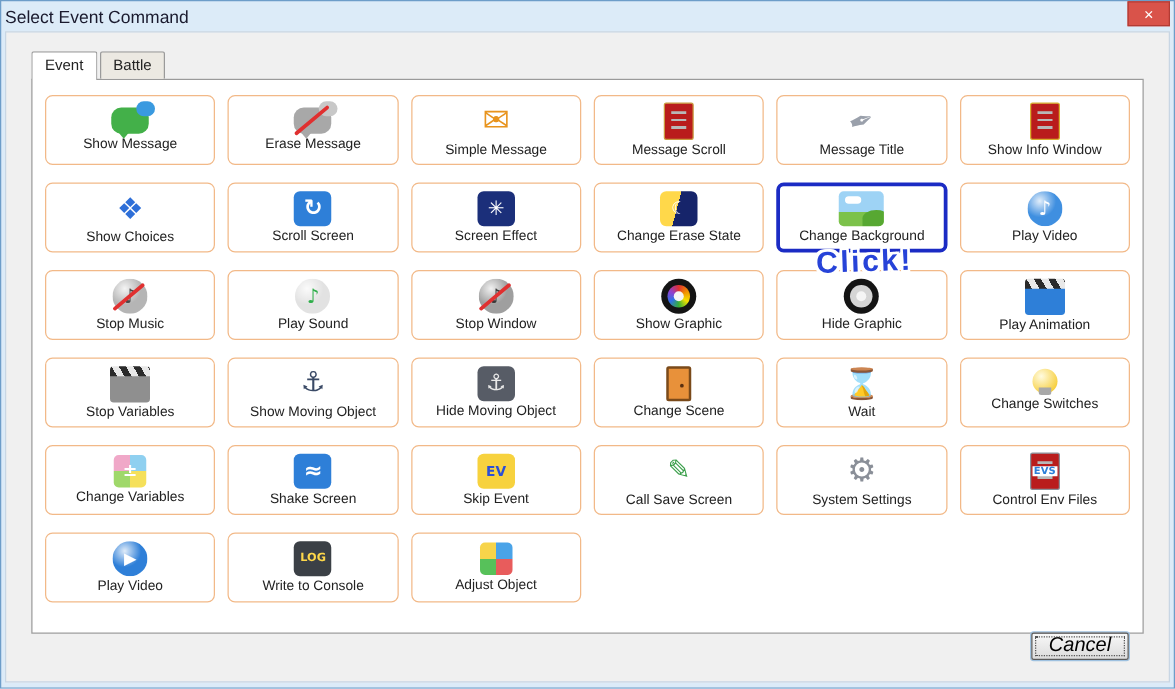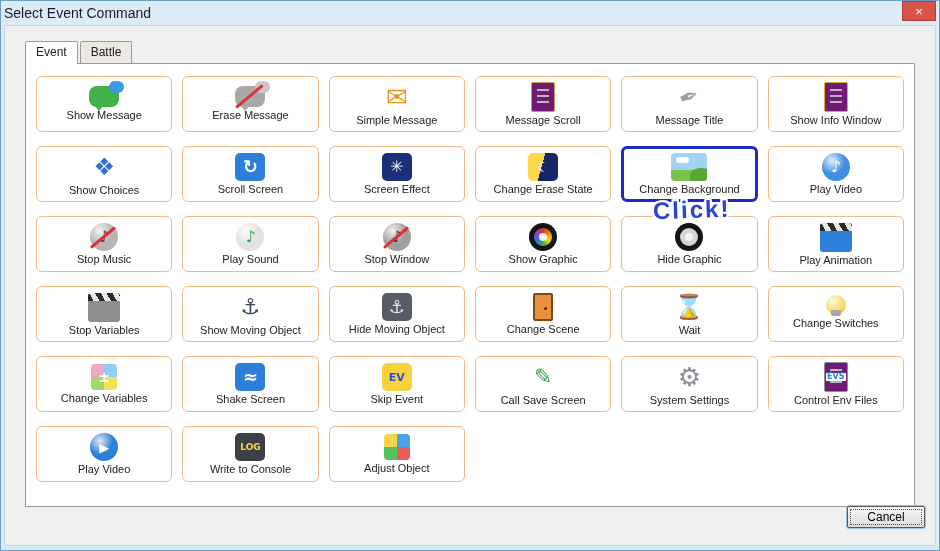--- a/index.html
+++ b/index.html
@@ -66,21 +66,21 @@
   .sh-bubble { width:30px; height:21px; border-radius:8px; background:var(--bg,#4caf50); margin-top:-2px; }
   .sh-bubble::after { content:""; position:absolute; left:5px; bottom:-9px;
     border:5px solid transparent; border-top:6px solid var(--bg,#4caf50); }
   .sh-bubble::before { content:""; position:absolute; right:-5px; top:-5px; width:15px; height:12px;
     border-radius:6px; background:var(--bg2,transparent); }
 
   .sh-panel { width:32px; height:26px; border-radius:4px; background:var(--bg,#333); }
   .sh-panel::before { content:""; position:absolute; inset:7px 6px; 
     background:repeating-linear-gradient(rgba(255,255,255,.85) 0 2px,transparent 2px 6px); }
 
-  .sh-page { width:24px; height:30px; background:#701a75; border:1px solid var(--pb,#9a9a9a); border-radius:2px; }
+  .sh-page { width:24px; height:30px; background:#b91c1c; border:1px solid var(--pb,#9a9a9a); border-radius:2px; }
   .sh-page::before { content:""; position:absolute; inset:6px 5px;
     background:repeating-linear-gradient(#b8b8b8 0 2px,transparent 2px 6px); }
   .sh-page .glyph { background:#fff; padding:0 1px; font-weight:bold; }
 
   .sh-landscape { width:36px; height:28px; border-radius:4px; overflow:hidden;
     background:linear-gradient(#9ed3f5 0 60%,#7cc24a 60%); }
   .sh-landscape::before { content:""; position:absolute; top:4px; left:5px; width:13px; height:6px;
     border-radius:6px; background:#fff; }
   .sh-landscape::after { content:""; position:absolute; bottom:0; right:-5px; width:22px; height:13px;
     border-radius:50% 50% 0 0; background:#57a832; }
@@ -112,26 +112,27 @@
   .annotation {
     position:absolute; left:648px; top:170px; z-index:5;
     font-size:24px; font-weight:bold; letter-spacing:2px; color:#2743d8;
     transform:rotate(-2deg);
     text-shadow:-2px 0 #fff,2px 0 #fff,0 -2px #fff,0 2px #fff,
                 -2px -2px #fff,2px 2px #fff,-2px 2px #fff,2px -2px #fff;
     pointer-events:none;
   }
 
   .cancel {
-    position:absolute; right:10px; bottom:17px; width:78px; height:22px;
-    font-size:12px; font-family:"Liberation Sans",sans-serif;
+    position:absolute; right:32px; bottom:17px; width:78px; height:22px;
+    font-size:16px; font-family:"Liberation Sans",sans-serif;
     background:linear-gradient(#f8f8f8,#dcdcdc);
     border:1px solid #5a5a5a; border-radius:2px; cursor:pointer;
     outline:1px dotted #555; outline-offset:-4px;
     box-shadow:0 0 0 1px #9ec1e0;
+    font-style:italic;
   }
 </style>
 </head>
 <body>
 
 <div class="window">
   <div class="titlebar">
     <span class="title">Select Event Command</span>
     <div class="close">
       <span>×</span>

